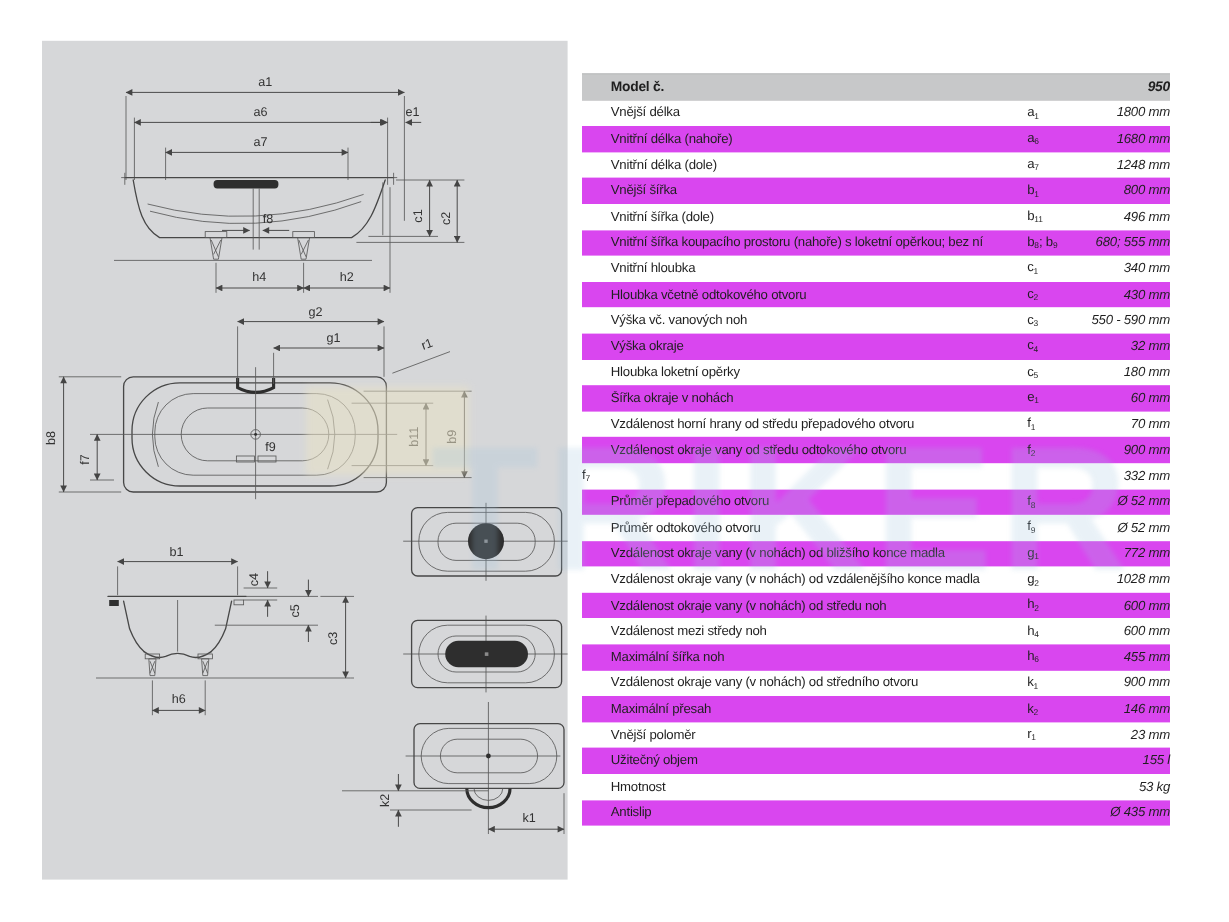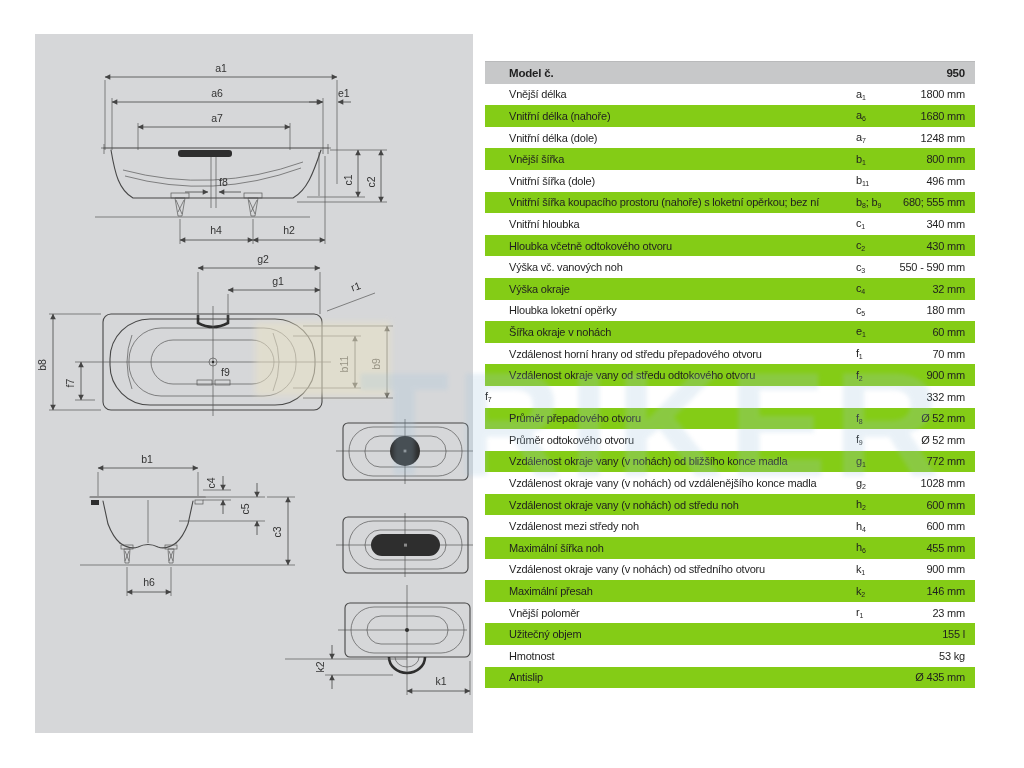--- a/index.html
+++ b/index.html
@@ -41,26 +41,26 @@
     pointer-events:none;z-index:5;
   }
   
   .spec-table{
     position:absolute;left:485px;top:62px;width:490px;z-index:2;
   }
   .trow{
     display:flex;align-items:center;height:21.6px;
     font-size:11px;color:#1f1f1f;letter-spacing:-0.2px;
   }
-  .trow.gray{background:#84cc16;}
+  .trow.gray{background:#d946ef;}
   .trow.thead{background:#c7c8c9;font-weight:bold;font-size:11.5px;
               box-shadow:0 -1px 0 #b9babb;}
   .c-label{width:347px;padding-left:24px;white-space:nowrap;overflow:hidden;}
   .c-sym{width:42px;white-space:nowrap;}
-  .c-val{flex:1;text-align:right;padding-right:10px;white-space:nowrap;}
+  .c-val{flex:1;text-align:right;padding-right:0;white-space:nowrap;font-style:italic;}
   .c-sym sub{font-size:7px;vertical-align:-2px;letter-spacing:0;}
   .thead .c-val{font-size:11.5px;}
 </style>
 </head>
 <body>
 
 <div class="panel">
 <svg width="438" height="699" viewBox="0 0 438 699">
   <defs>
     <marker id="arr" viewBox="0 0 10 10" refX="9.5" refY="5" markerWidth="9" markerHeight="7" orient="auto-start-reverse">

